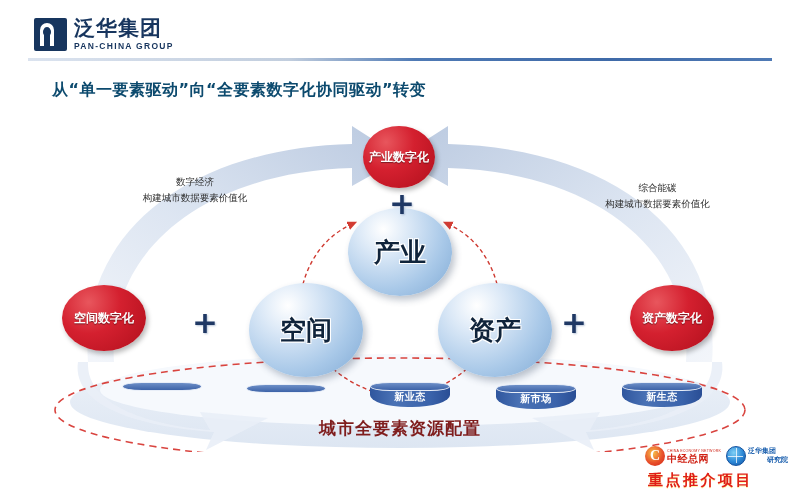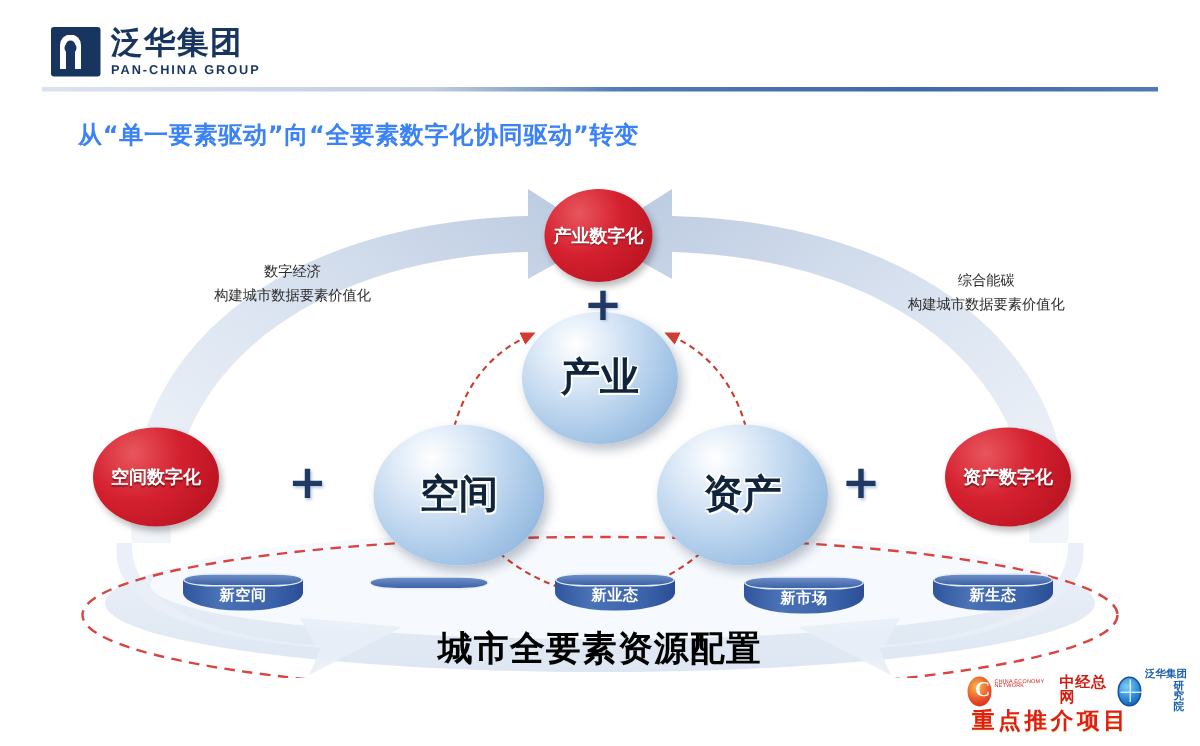--- a/index.html
+++ b/index.html
@@ -18,21 +18,21 @@
   .logo-mark{width:33px;height:33px;background:#17355e;border-radius:2px;position:relative;}
   .logo-mark .g1{position:absolute;left:6px;top:5px;width:14px;height:23px;border:4px solid #ffffff;border-radius:9px 9px 0 0;border-bottom:none;box-sizing:border-box;}
   .logo-mark .g2{position:absolute;left:9px;top:10px;width:8px;height:8px;background:#17355e;border-radius:50%;}
   .logo-text{display:flex;flex-direction:column;line-height:1;}
   .logo-cn{font-size:21px;font-weight:bold;color:#17355e;letter-spacing:1px;font-family:"DejaVu Sans",sans-serif;}
   .logo-en{font-size:8.5px;font-weight:bold;color:#17355e;letter-spacing:1.3px;margin-top:3px;}
   .header-title{position:absolute;right:28px;top:26px;font-size:17.5px;font-weight:bold;color:#111;letter-spacing:1px;font-family:"DejaVu Sans",sans-serif;}
   .header-rule{position:absolute;left:28px;top:58px;width:744px;height:3px;background:linear-gradient(to right,#dbe3ef 0%,#c2cede 35%,#4f7ab5 52%,#3f6aa8 78%,#4f7ab5 100%);}
 
   
-  .subtitle{position:absolute;left:52px;top:80px;font-size:16px;font-weight:bold;color:#3b82f6;letter-spacing:0.5px;font-family:"DejaVu Sans",sans-serif;}
+  .subtitle{position:absolute;left:52px;top:80px;font-size:16px;font-weight:bold;color:#0c4a6e;letter-spacing:0.5px;font-family:"DejaVu Sans",sans-serif;}
 
   
   .stage{position:absolute;left:0;top:112px;width:800px;height:340px;}
   .stage svg{position:absolute;left:0;top:0;}
 
   
   .node{position:absolute;display:flex;align-items:center;justify-content:center;text-align:center;}
   .node span{display:block;white-space:nowrap;font-family:"DejaVu Sans",sans-serif;}
 
   .red-node{border-radius:50%;color:#ffffff;font-weight:bold;
@@ -67,39 +67,39 @@
     border-radius:0 0 38px 38px/0 0 12px 12px;
     display:flex;align-items:center;justify-content:center;}
   .cyl .body span{font-size:10px;color:#fff;font-weight:bold;font-family:"DejaVu Sans",sans-serif;letter-spacing:.5px;}
   #cyl-0{left:122px;top:270px;}
   #cyl-1{left:246px;top:272px;}
   #cyl-2{left:370px;top:270px;}
   #cyl-3{left:496px;top:272px;}
   #cyl-4{left:622px;top:270px;}
 
   .base-label{position:absolute;left:0;top:305px;width:800px;text-align:center;
-    font-size:23px;font-weight:bold;color:#000000;font-family:"DejaVu Sans",sans-serif;letter-spacing:1px;}
+    font-size:17px;font-weight:bold;color:#7f1d1d;font-family:"DejaVu Sans",sans-serif;letter-spacing:1px;}
 
   .side-note{position:absolute;text-align:center;font-family:"DejaVu Sans",sans-serif;color:#2c2c2c;}
   .side-note .l1{font-size:9.5px;line-height:16px;}
   .side-note .l2{font-size:9.5px;line-height:16px;}
   #note-left{left:105px;top:62px;width:180px;}
   #note-right{left:565px;top:68px;width:185px;}
 
   
   .footer{position:absolute;left:645px;top:446px;width:150px;height:48px;}
   .f-row{position:absolute;left:0;top:0;display:flex;align-items:center;gap:5px;}
   .f-badge{display:flex;align-items:center;gap:2px;}
   .c-mark{width:20px;height:20px;border-radius:50%;
     background:radial-gradient(circle at 40% 35%,#f6c04a 0%,#e8502b 55%,#cf1f12 100%);
     position:relative;}
   .c-mark::after{content:"C";position:absolute;left:0;top:0;width:20px;height:20px;
     display:flex;align-items:center;justify-content:center;color:#fff;font-size:14px;font-weight:bold;
     font-family:"Liberation Serif",serif;}
-  .f-cn{display:flex;flex-direction:row;line-height:1;}
+  .f-cn{display:flex;flex-direction:column;line-height:1;}
   .f-cn .big{font-size:10px;font-weight:bold;color:#cf1f12;font-family:"DejaVu Sans",sans-serif;letter-spacing:.5px;}
   .f-cn .small{font-size:3.6px;color:#cf1f12;letter-spacing:.2px;margin-top:1.5px;}
   .globe{width:20px;height:20px;border-radius:50%;
     background:radial-gradient(circle at 38% 32%,#7fd0f5 0%,#2b87d6 55%,#14519e 100%);
     border:1.5px solid #14519e;box-sizing:border-box;position:relative;}
   .globe::before{content:"";position:absolute;left:50%;top:1px;width:1px;height:15px;background:rgba(255,255,255,.75);}
   .globe::after{content:"";position:absolute;left:1px;top:50%;width:15px;height:1px;background:rgba(255,255,255,.75);}
   .f-cn2{display:flex;flex-direction:column;line-height:1;}
   .f-cn2 .b1{font-size:7px;font-weight:bold;color:#1a5fae;font-family:"DejaVu Sans",sans-serif;}
   .f-cn2 .b2{font-size:7px;font-weight:bold;color:#1a5fae;font-family:Liberation Mono, monospace;margin-top:2px;padding-left:19px;}
@@ -199,23 +199,20 @@
     </div>
     <div class="node blue-node" id="node-zichan">
       <span>资产</span>
     </div>
 
     <div class="plus" id="plus-top">+</div>
     <div class="plus" id="plus-left">+</div>
     <div class="plus" id="plus-right">+</div>
 
     <div class="cyl" id="cyl-0">
-      <div class="body">
-          <span>新空间</span>
-        </div>
       <div class="top"></div>
     </div>
     <div class="cyl" id="cyl-1">
       <div class="top"></div>
     </div>
     <div class="cyl" id="cyl-2">
       <div class="body">
           <span>新业态</span>
         </div>
       <div class="top"></div>

